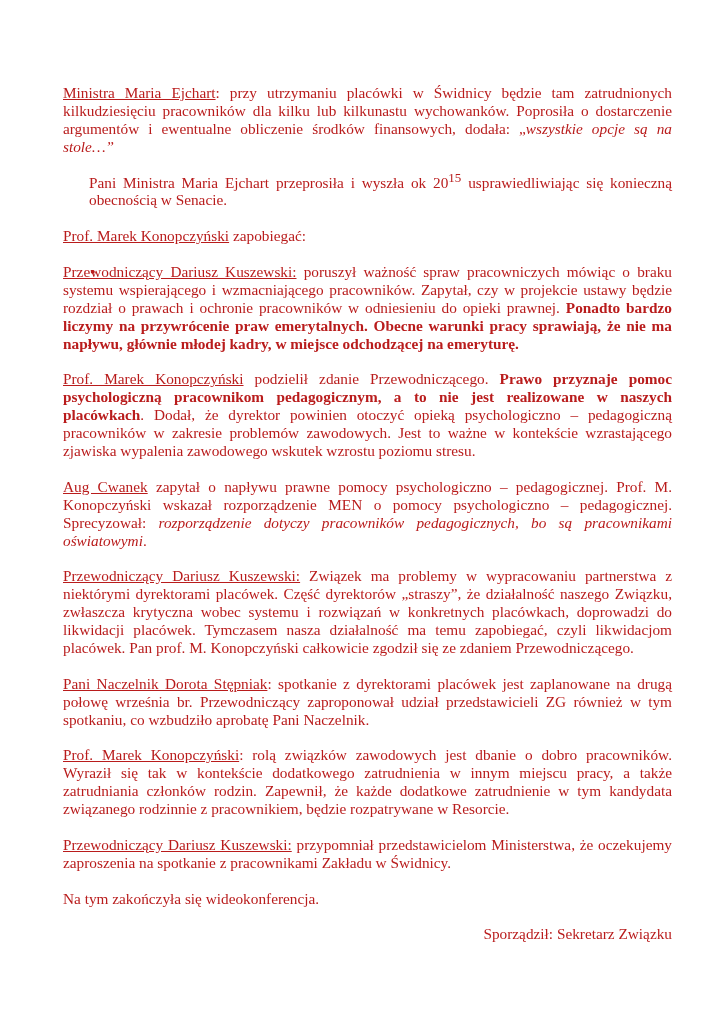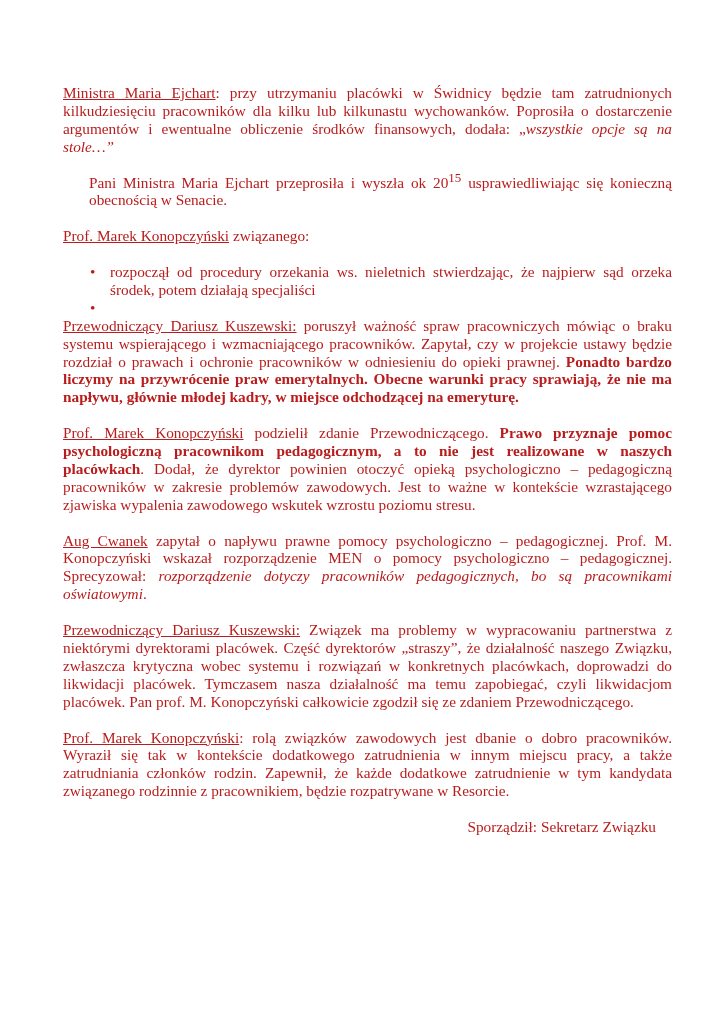--- a/index.html
+++ b/index.html
@@ -12,46 +12,49 @@
   .para { margin: 0 0 17.9px 0; text-align: justify; }
   .para.last-line-left { text-align-last: left; }
   .indent { padding-left: 26px; }
   .u { text-decoration: underline; text-underline-offset: 1px; }
   .b { font-weight: bold; }
   .i { font-style: italic; }
   sup { font-size: 13px; line-height: 0; vertical-align: 6px; }
   ul.bullets { margin: 0 0 17.9px 0; padding: 0; list-style: none; }
   ul.bullets li { position: relative; padding-left: 47px; text-align: justify; text-align-last: left; }
   ul.bullets li .bullet { position: absolute; left: 27px; top: 0; }
-  .sign { text-align: right; margin: 16px; }
+  .sign { text-align: right; margin: 0; }
 </style>
 </head>
 <body>
 
 <div class="page">
 
   <p class="para last-line-left"><span class="u">Ministra Maria Ejchart</span><span>: przy utrzymaniu placówki w Świdnicy będzie tam zatrudnionych kilkudziesięciu pracowników dla kilku lub kilkunastu wychowanków. Poprosiła o dostarczenie argumentów i ewentualne obliczenie środków finansowych, dodała: „</span><span class="i">wszystkie opcje są na stole…</span><span class="i">”</span></p>
 
   <p class="para indent last-line-left"><span>Pani Ministra Maria Ejchart przeprosiła i wyszła ok 20</span><sup>15</sup><span> usprawiedliwiając się konieczną obecnością w Senacie.</span></p>
 
-  <p class="para"><span class="u">Prof. Marek Konopczyński</span><span> związanego:</span></p>
+  <p class="para"><span class="u">Prof. Marek Konopczyński</span><span> zapobiegać:</span></p>
 
   <ul class="bullets">
-    <li><span class="bullet">•</span><span>rozpoczął od procedury orzekania ws. nieletnich stwierdzając, że najpierw sąd orzeka środek, potem działają specjaliści</span></li>
+    <li><span class="bullet">•</span></li>
     <li><span class="bullet">•</span></li>
   </ul>
 
   <p class="para last-line-left"><span class="u">Przewodniczący Dariusz Kuszewski:</span><span> poruszył ważność spraw pracowniczych mówiąc o braku systemu wspierającego i wzmacniającego pracowników. Zapytał, czy w projekcie ustawy będzie rozdział o prawach i ochronie pracowników w odniesieniu do opieki prawnej. </span><span class="b">Ponadto bardzo liczymy na przywrócenie praw emerytalnych. Obecne warunki pracy sprawiają, że nie ma napływu, głównie młodej kadry, w miejsce odchodzącej na emeryturę.</span></p>
 
   <p class="para last-line-left"><span class="u">Prof. Marek Konopczyński</span><span> podzielił zdanie Przewodniczącego. </span><span class="b">Prawo przyznaje pomoc psychologiczną pracownikom pedagogicznym, a to nie jest realizowane w naszych placówkach</span><span>. Dodał, że dyrektor powinien otoczyć opieką psychologiczno – pedagogiczną pracowników w zakresie problemów zawodowych. Jest to ważne w kontekście wzrastającego zjawiska wypalenia zawodowego wskutek wzrostu poziomu stresu.</span></p>
 
   <p class="para last-line-left"><span class="u">Aug Cwanek</span><span> zapytał o napływu prawne pomocy psychologiczno – pedagogicznej. Prof. M. Konopczyński wskazał rozporządzenie MEN o pomocy psychologiczno – pedagogicznej. Sprecyzował: </span><span class="i">rozporządzenie dotyczy pracowników pedagogicznych, bo są pracownikami oświatowymi</span><span>.</span></p>
 
   <p class="para last-line-left"><span class="u">Przewodniczący Dariusz Kuszewski:</span><span> Związek ma problemy w wypracowaniu partnerstwa z niektórymi dyrektorami placówek. Część dyrektorów „straszy”, że działalność naszego Związku, zwłaszcza krytyczna wobec systemu i rozwiązań w konkretnych placówkach, doprowadzi do likwidacji placówek. Tymczasem nasza działalność ma temu zapobiegać, czyli likwidacjom placówek. Pan prof. M. Konopczyński całkowicie zgodził się ze zdaniem Przewodniczącego.</span></p>
 
+  <p class="para last-line-left"><span class="u">Pani Naczelnik Dorota Stępniak</span><span>: spotkanie z dyrektorami placówek jest zaplanowane na drugą połowę września br. Przewodniczący zaproponował udział przedstawicieli ZG również w tym spotkaniu, co wzbudziło aprobatę Pani Naczelnik.</span></p>
 
   <p class="para last-line-left"><span class="u">Prof. Marek Konopczyński</span><span>: rolą związków zawodowych jest dbanie o dobro pracowników. Wyraził się tak w kontekście dodatkowego zatrudnienia w innym miejscu pracy, a także zatrudniania członków rodzin. Zapewnił, że każde dodatkowe zatrudnienie w tym kandydata związanego rodzinnie z pracownikiem, będzie rozpatrywane w Resorcie.</span></p>
 
+  <p class="para last-line-left"><span class="u">Przewodniczący Dariusz Kuszewski:</span><span> przypomniał przedstawicielom Ministerstwa, że oczekujemy zaproszenia na spotkanie z pracownikami Zakładu w Świdnicy.</span></p>
 
+  <p class="para"><span>Na tym zakończyła się wideokonferencja.</span></p>
 
   <p class="sign">Sporządził: Sekretarz Związku</p>
 
 </div>
 
 </body></html>

